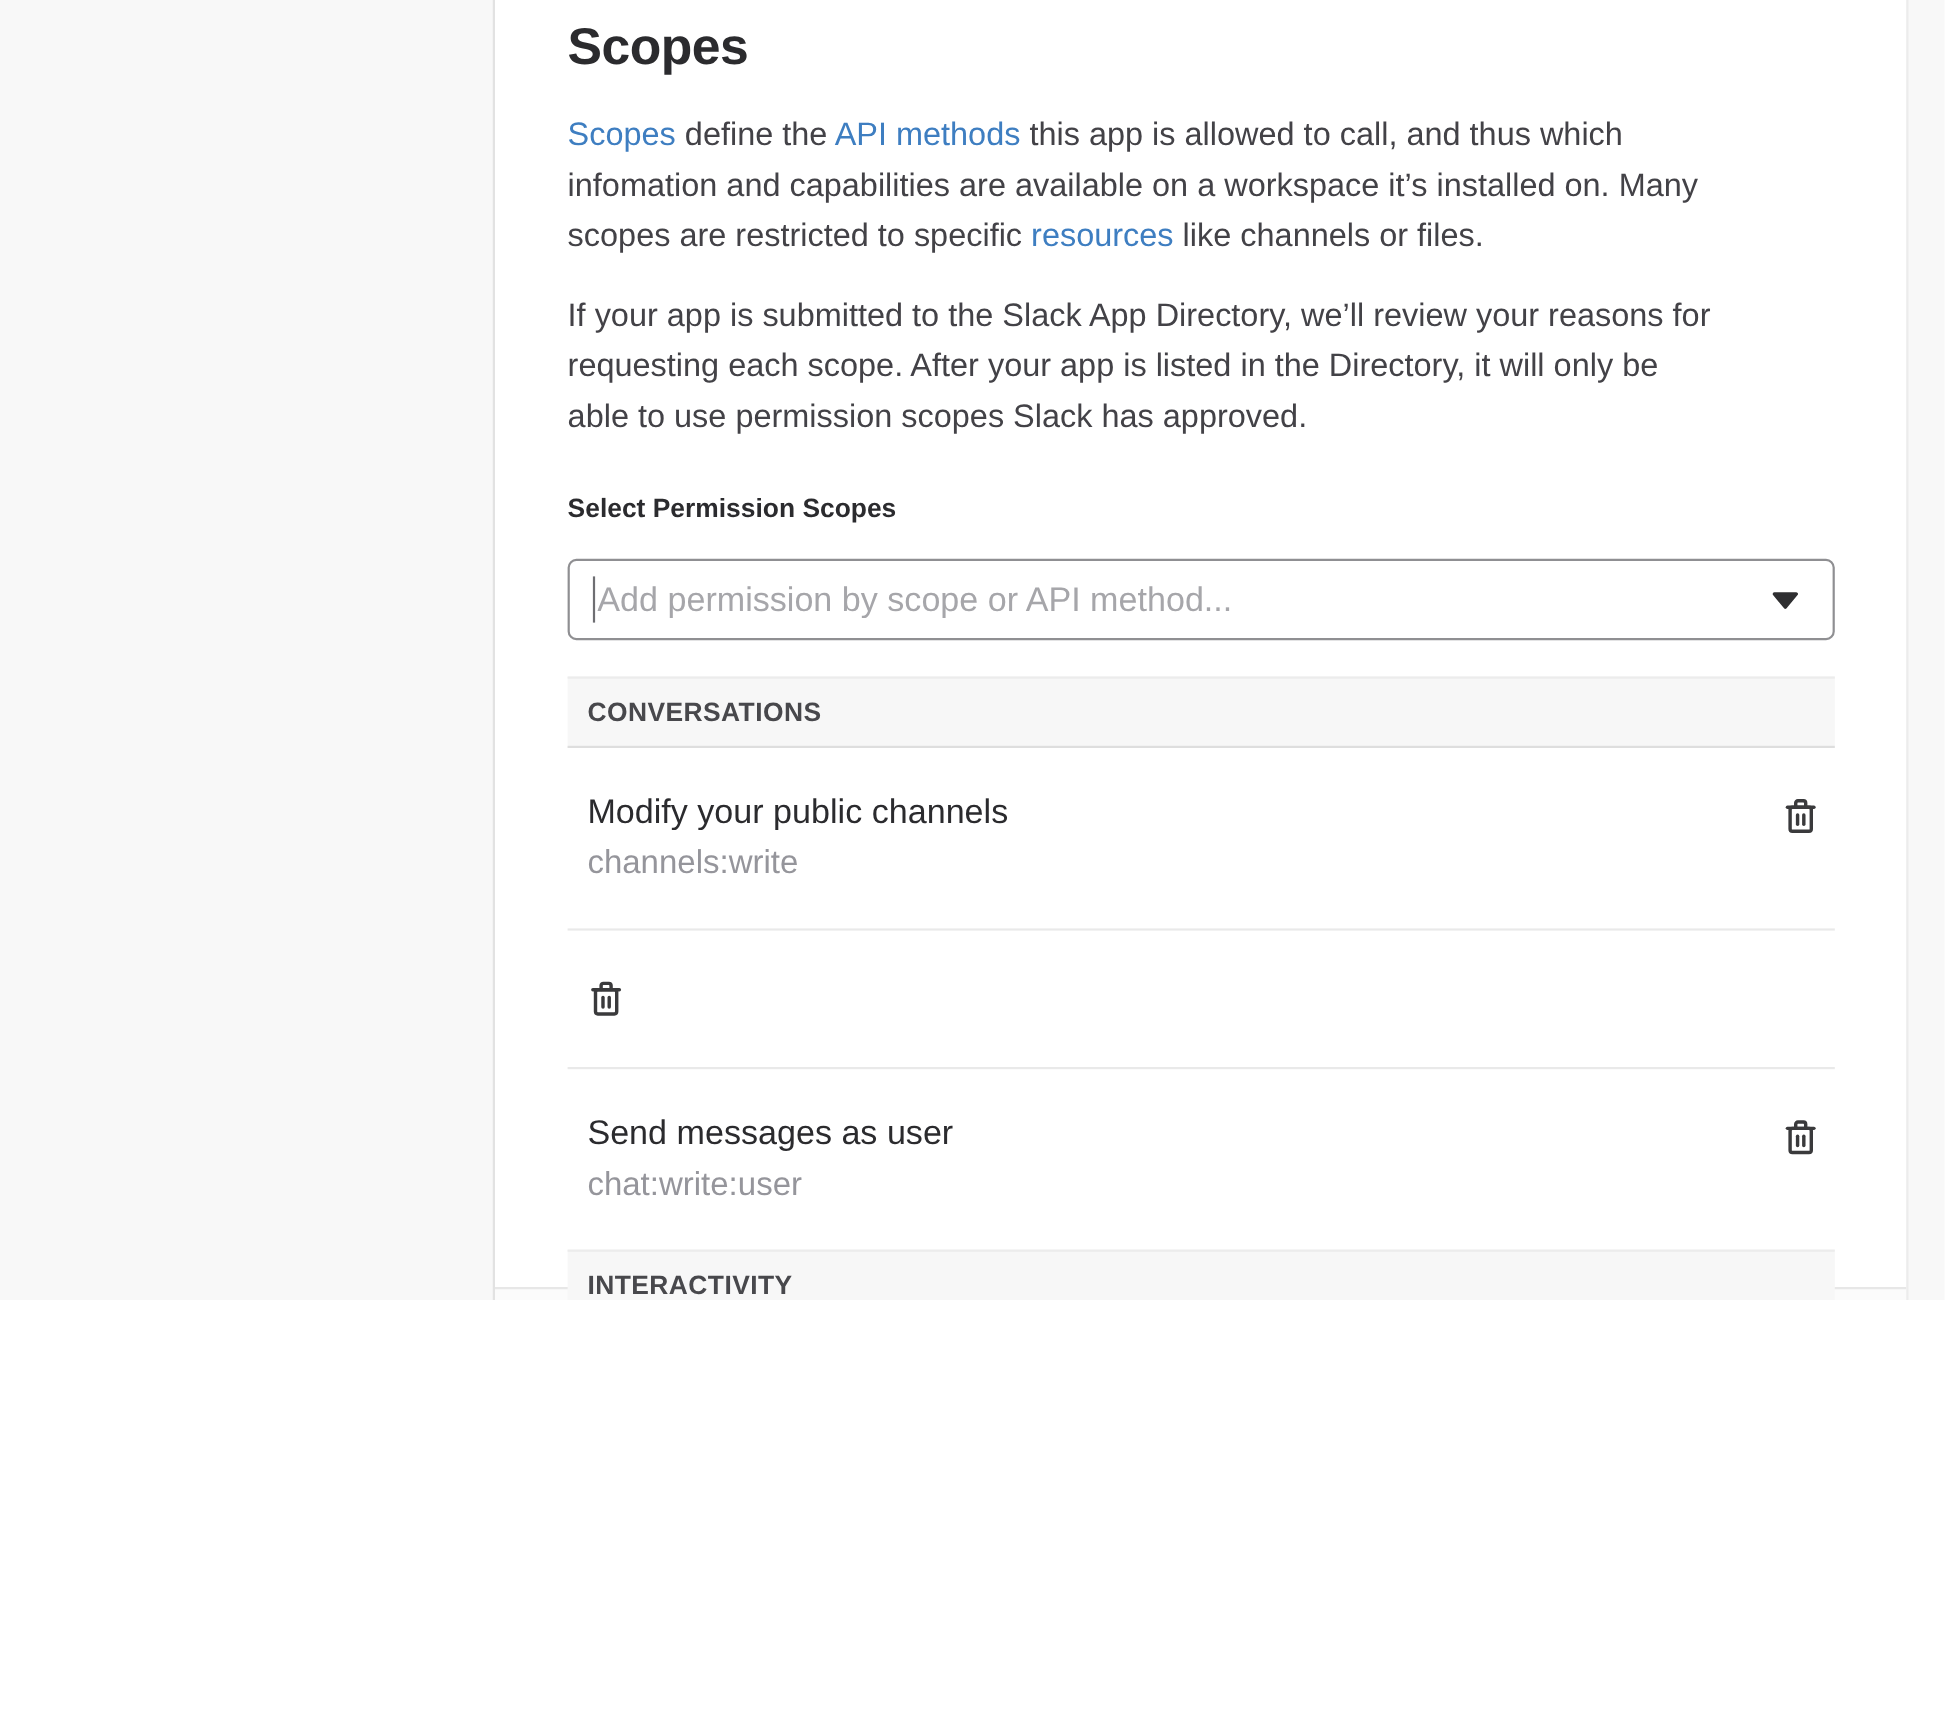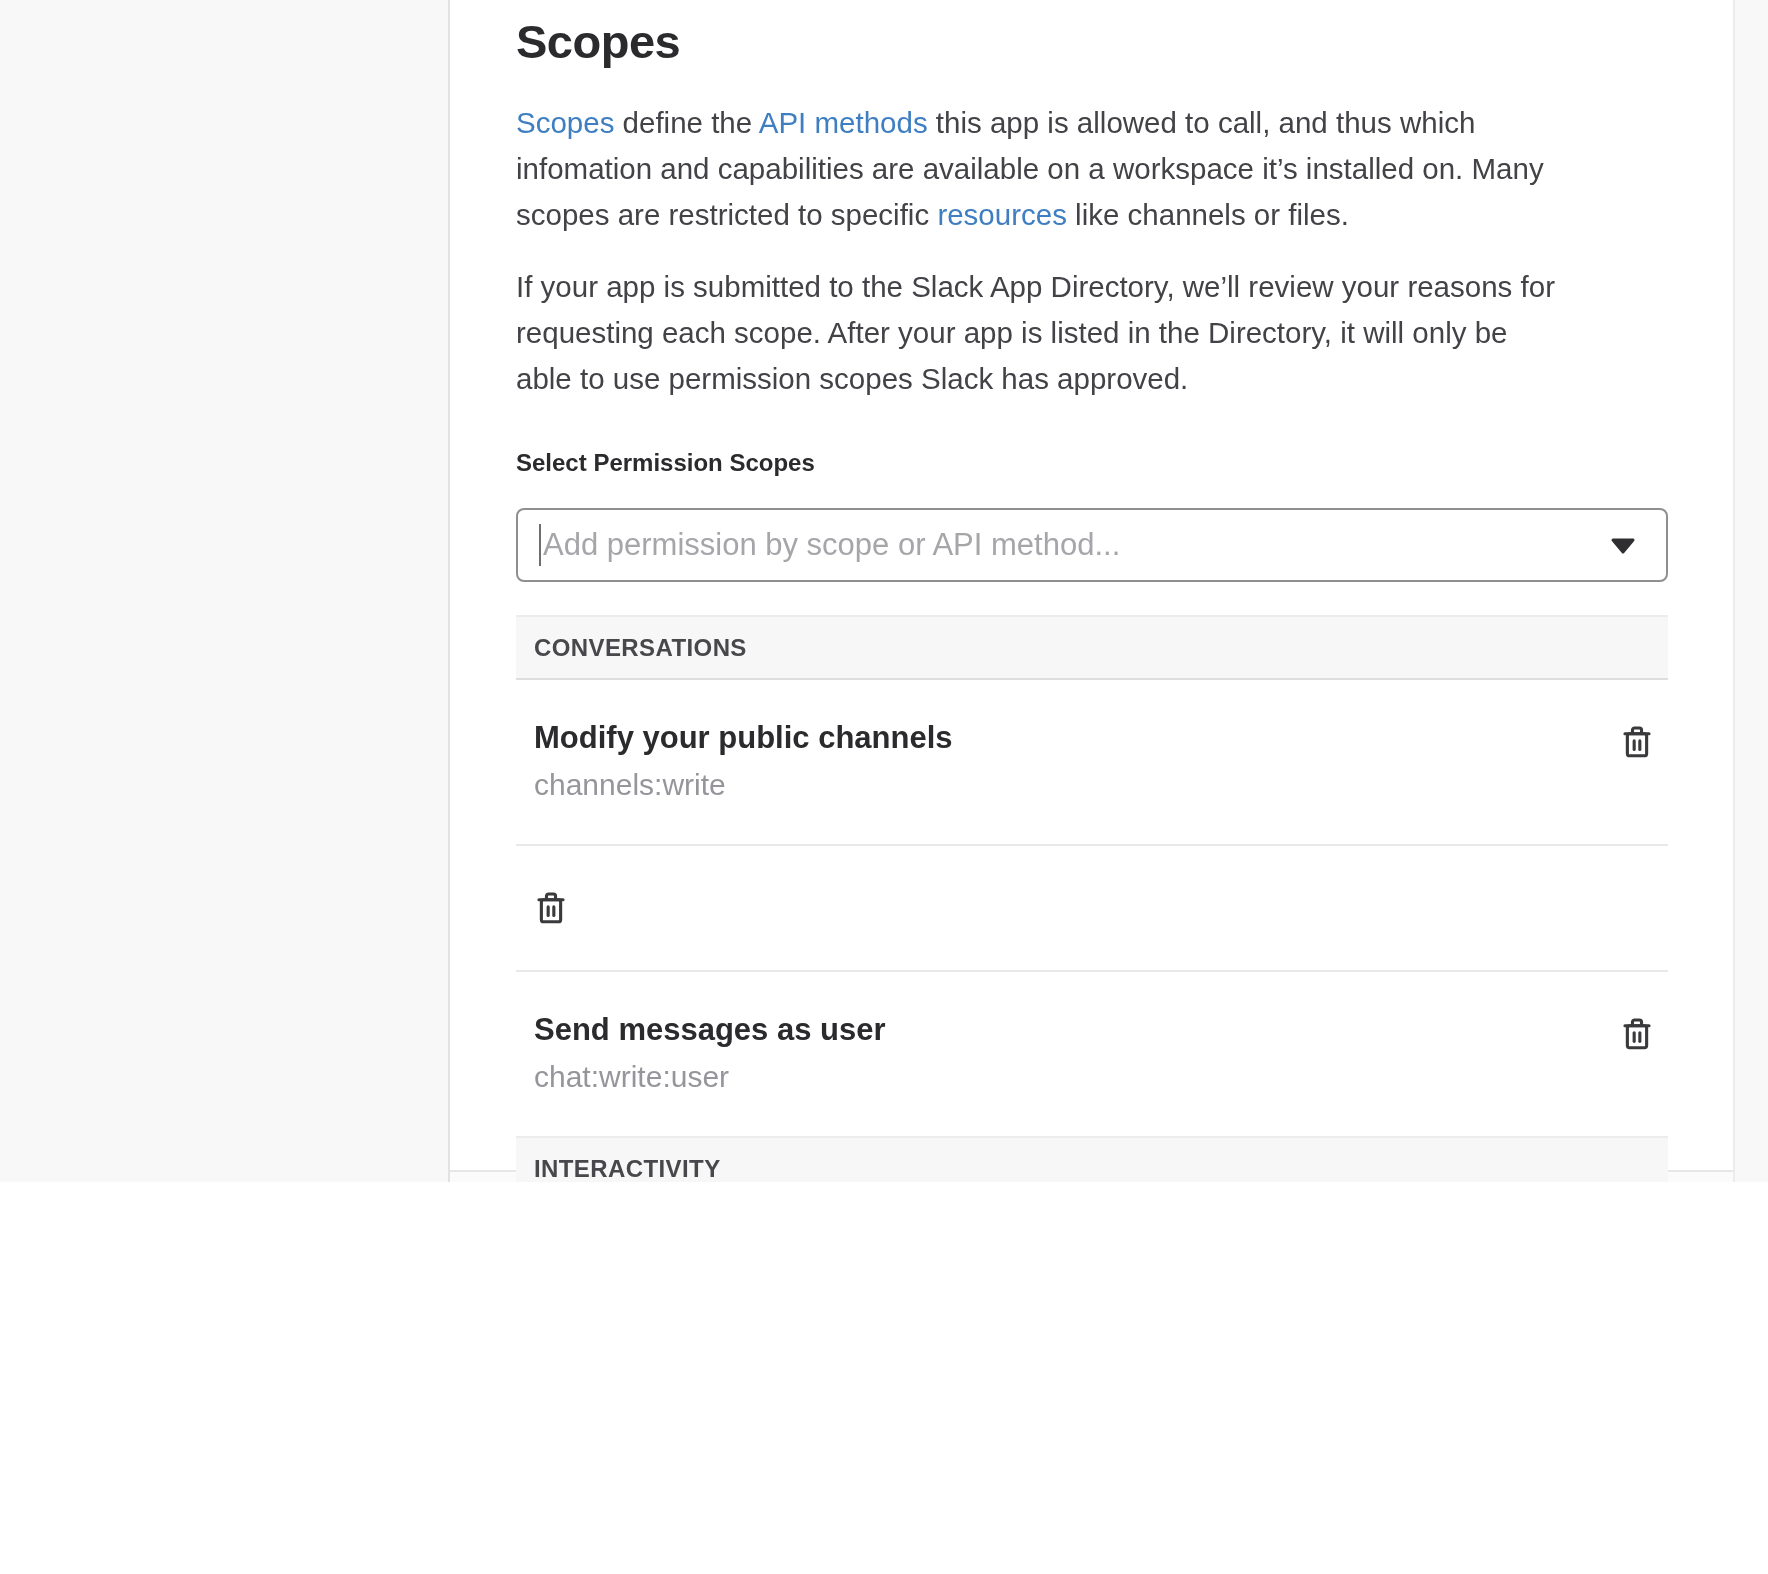--- a/index.html
+++ b/index.html
@@ -68,21 +68,21 @@
     font-size:24px; font-weight:700; letter-spacing:0.4px;
     color:#48484c;
   }
   .scope-row{
     box-sizing:border-box; display:flex; align-items:flex-start;
     justify-content:space-between; padding:38px 12px 40px 18px;
     border-bottom:2px solid #e9e9e9;
   }
   .scope-row.no-border{ border-bottom:none; }
   .scope-name{
-    font-size:31px; line-height:39px; font-weight:700;
+    font-size:31px; line-height:39px; font-weight:400;
     color:var(--title-text,#2b2b2e);
   }
   .scope-id{
     margin-top:9px; font-size:30px; line-height:38px;
     color:var(--muted-text,#95959b);
   }
   .trash-button{
     background:none; border:none; padding:0; margin:4px 0 0; cursor:pointer;
     width:36px; height:42px; color:var(--trash-dark,#3a3a3c);
     flex:0 0 auto;

